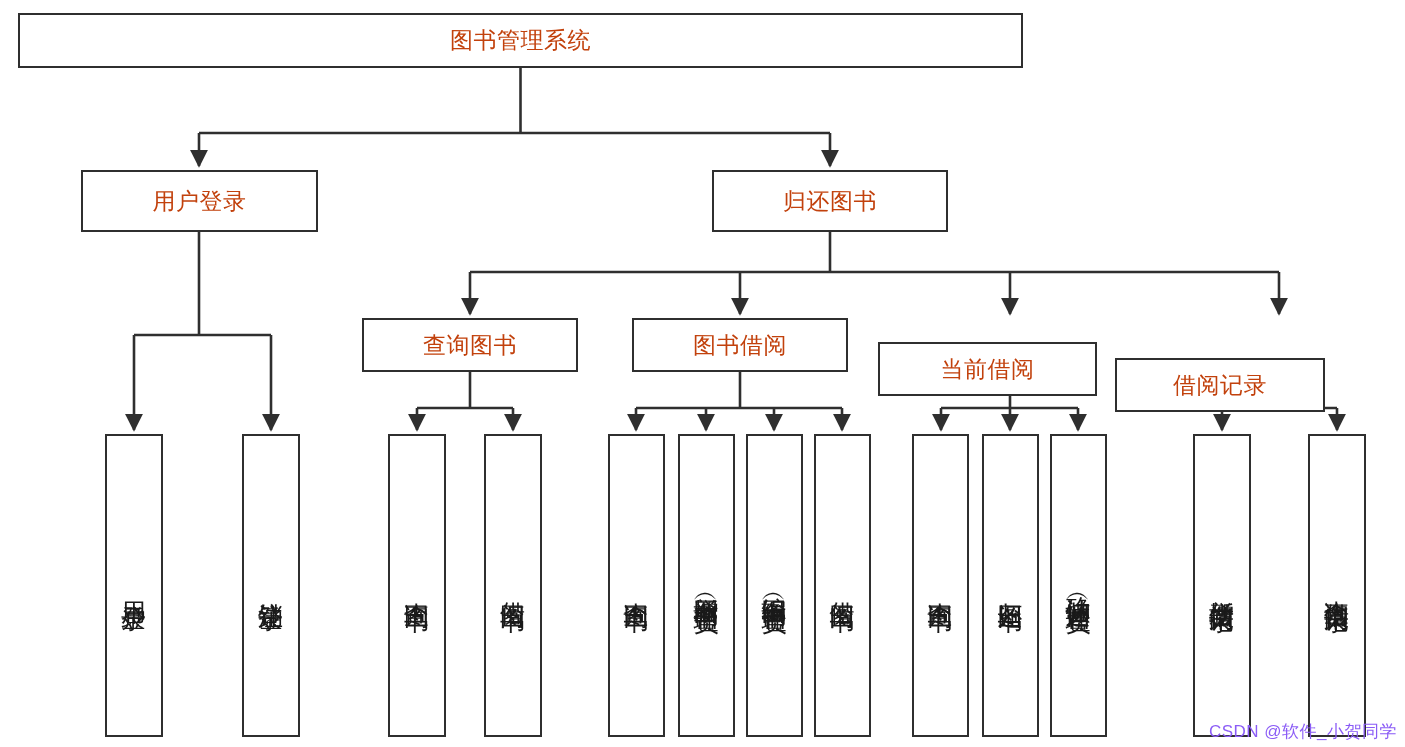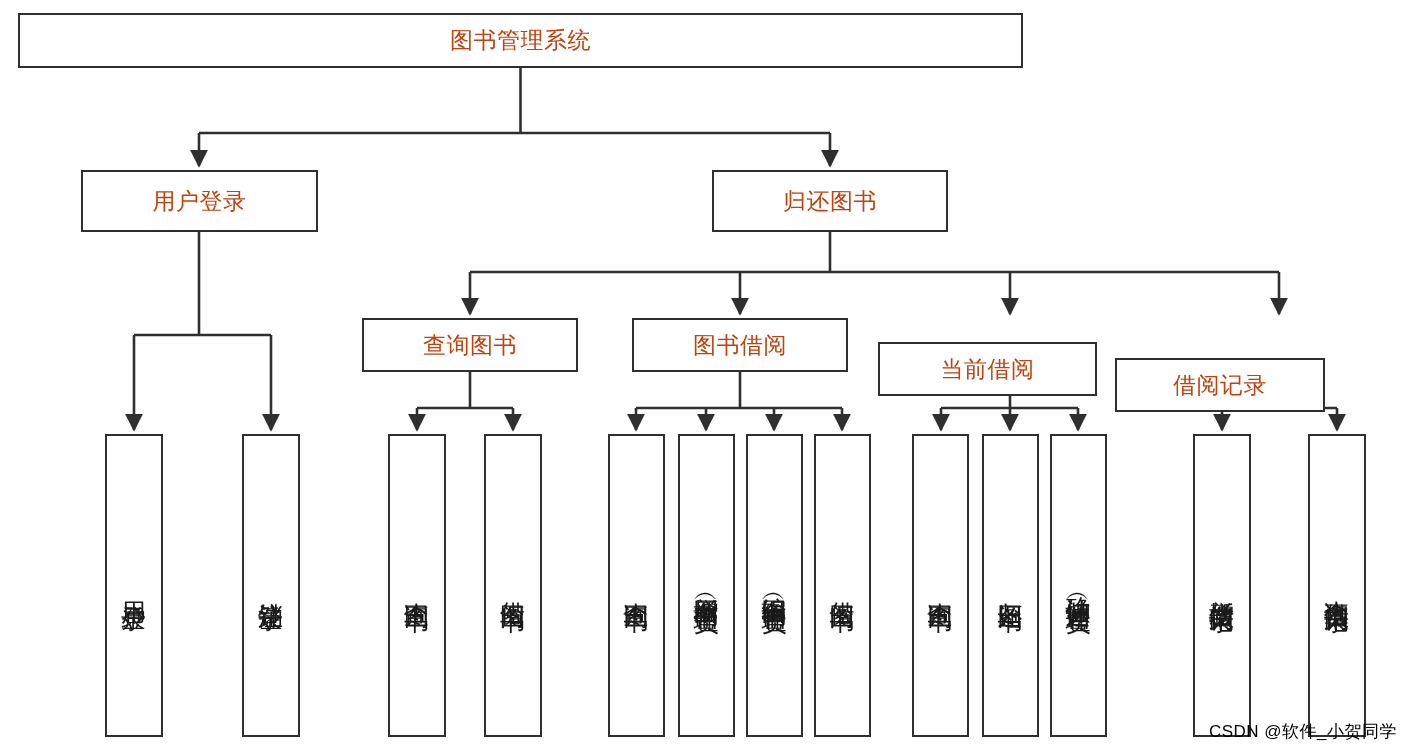--- a/index.html
+++ b/index.html
@@ -61,21 +61,21 @@
     line-height: 1.12;
     letter-spacing: 2px;
     text-align: center;
     display: block;
   }
   .watermark {
     position: absolute;
     right: 8px;
     bottom: 4px;
     font-size: 17px;
-    color: #000000;
+    color: #8b5cf6;
     letter-spacing: 0.5px;
     white-space: nowrap;
     text-align: center;
   }
 </style>
 </head>
 <body>
 
 <div id="canvas">
 

